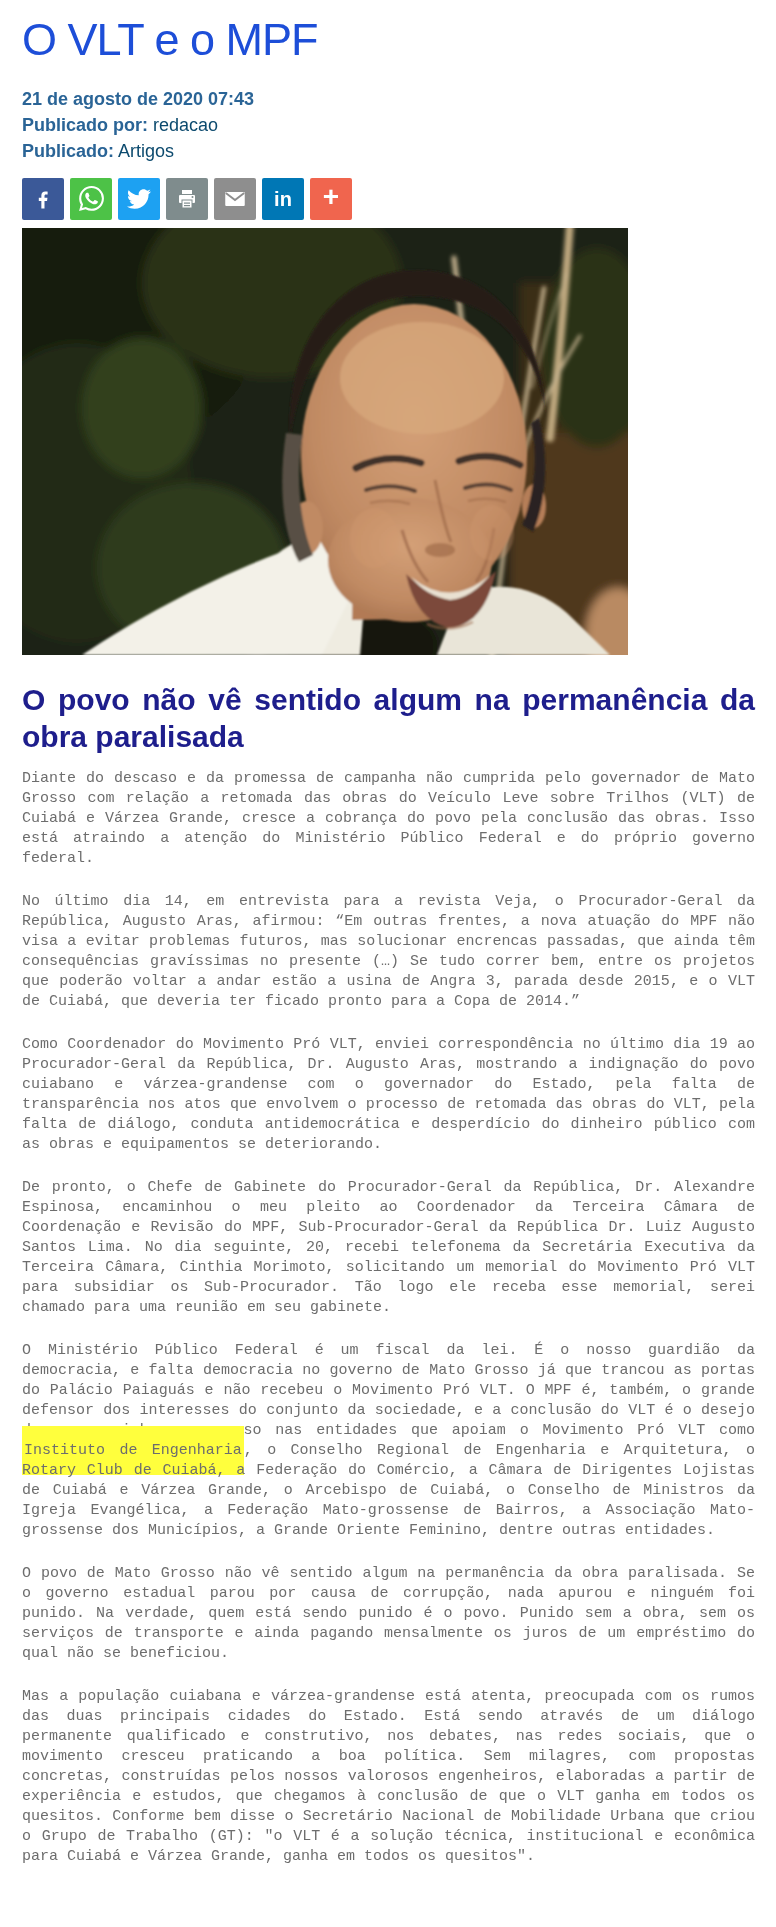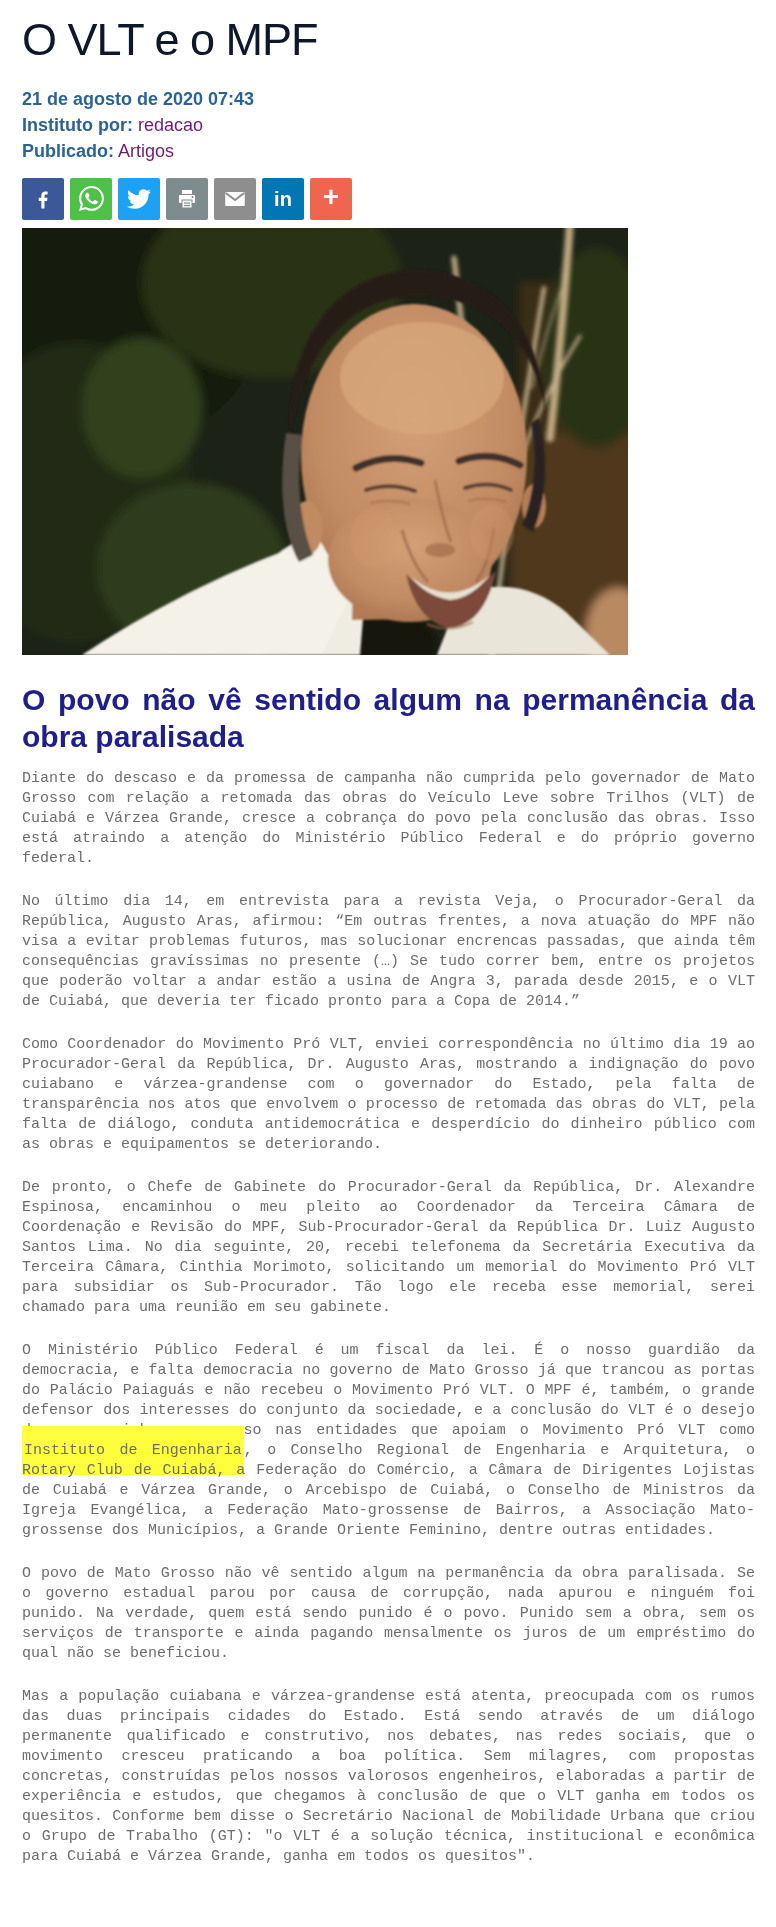--- a/index.html
+++ b/index.html
@@ -9,27 +9,27 @@
     font-family: "Liberation Sans", "DejaVu Sans", sans-serif;
     -webkit-font-smoothing: antialiased;
   }
   .page { width: 776px; padding: 6px 21px 18px 22px; }
 
   h1.post-title {
     margin: 8px 0 20px 0;
     font-size: 45px;
     font-weight: 400;
     letter-spacing: -1px;
-    color: #0f172a;
+    color: #1d4ed8;
     line-height: 1.15;
   }
   .meta { margin-bottom: 14px; }
   .meta-line { font-size: 18px; line-height: 26px; }
   .meta-strong { color: #2a6496; font-weight: 700; }
-  .meta-value { color: #701a75; font-weight: 400; }
+  .meta-value { color: #0c4a6e; font-weight: 400; }
 
   .share-row { display: flex; gap: 6px; margin: 14px 0 8px 0; }
   .share-btn {
     width: 42px; height: 42px;
     border-radius: 2px;
     display: flex; align-items: center; justify-content: center;
     color: #fff; text-decoration: none;
     font-weight: 700; cursor: pointer;
     overflow: hidden;
   }
@@ -68,21 +68,21 @@
 </head>
 <body>
 
 <div class="page">
 
   <h1 class="post-title">O VLT e o MPF</h1>
 
   <div class="meta">
     <div class="meta-line meta-strong">21 de agosto de 2020 07:43</div>
     <div class="meta-line">
-      <span class="meta-strong">Instituto por:</span>
+      <span class="meta-strong">Publicado por:</span>
       <span class="meta-value">redacao</span>
     </div>
     <div class="meta-line">
       <span class="meta-strong">Publicado:</span>
       <span class="meta-value">Artigos</span>
     </div>
   </div>
 
   <div class="share-row">
     <a class="share-btn" style="background-color: rgb(59, 89, 152);">

